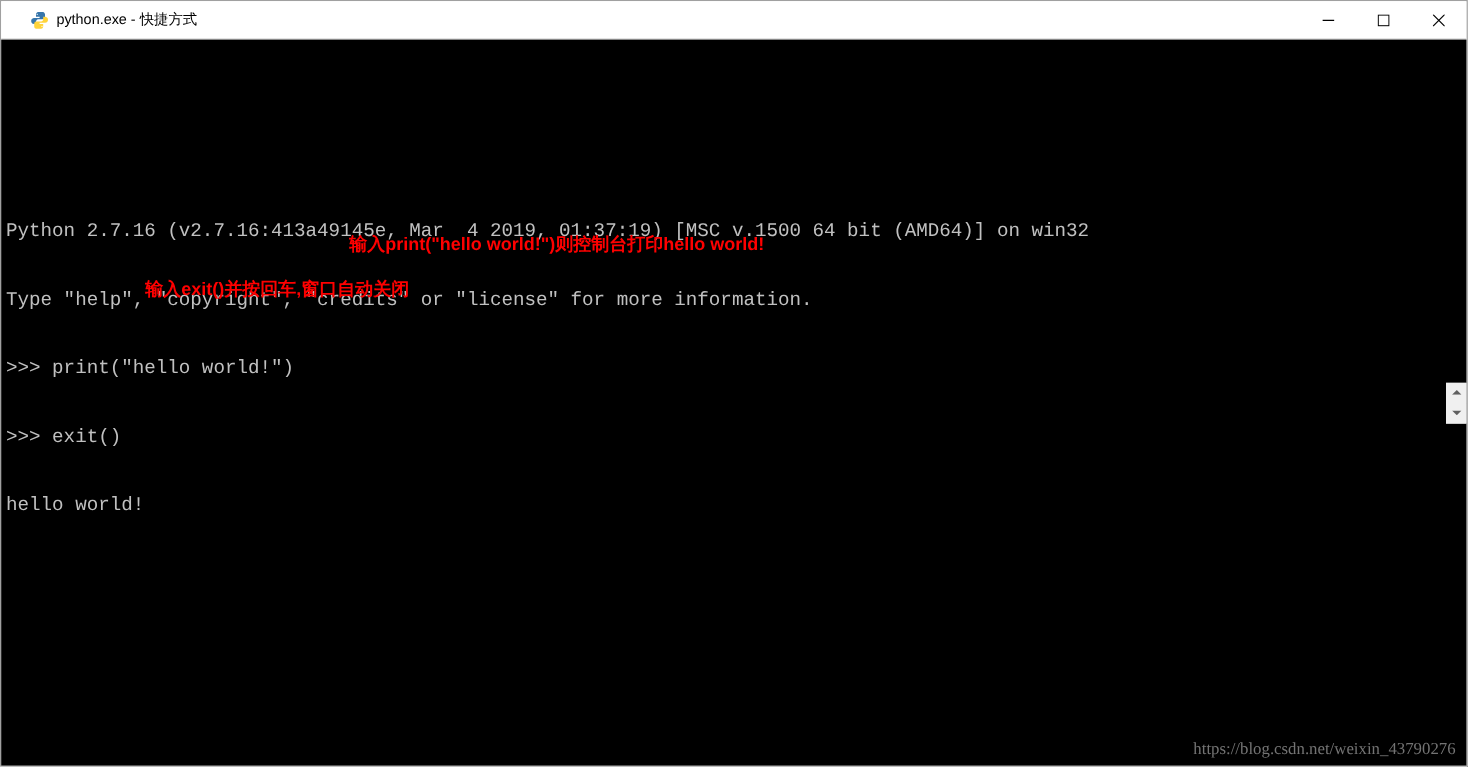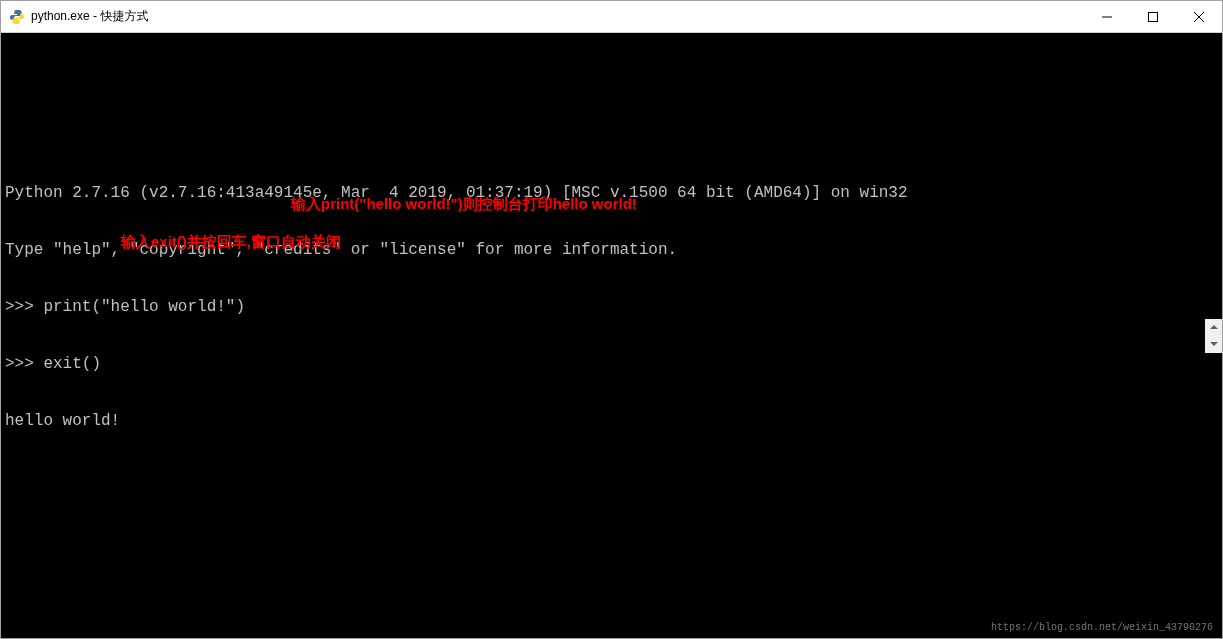--- a/index.html
+++ b/index.html
@@ -22,21 +22,21 @@
       display: flex;
       flex-direction: column;
       background: #ffffff;
     }
     .titlebar {
       height: 32px;
       background: #ffffff;
       display: flex;
       align-items: center;
       border-bottom: 1px solid #d0d0d0;
-      padding-left: 8px;
+      padding-left: 24px;
     }
     .titlebar-icon {
       width: 16px;
       height: 16px;
       margin-right: 6px;
       display: flex;
       align-items: center;
       justify-content: center;
     }
     .titlebar-title {
@@ -122,22 +122,22 @@
       left: 0;
       right: 0;
       height: 100%;
       background: #cdcdcd;
     }
     .watermark {
       position: absolute;
       bottom: 6px;
       right: 10px;
       color: #888888;
-      font-size: 10px;
-      font-family: Liberation Mono, monospace;
+      font-size: 14px;
+      font-family: Liberation Serif, serif;
       opacity: 0.85;
       z-index: 10;
       margin-top: 17px;
     }
   </style>
 </head>
 <body>
 
 <div class="window">
   <div class="titlebar">

